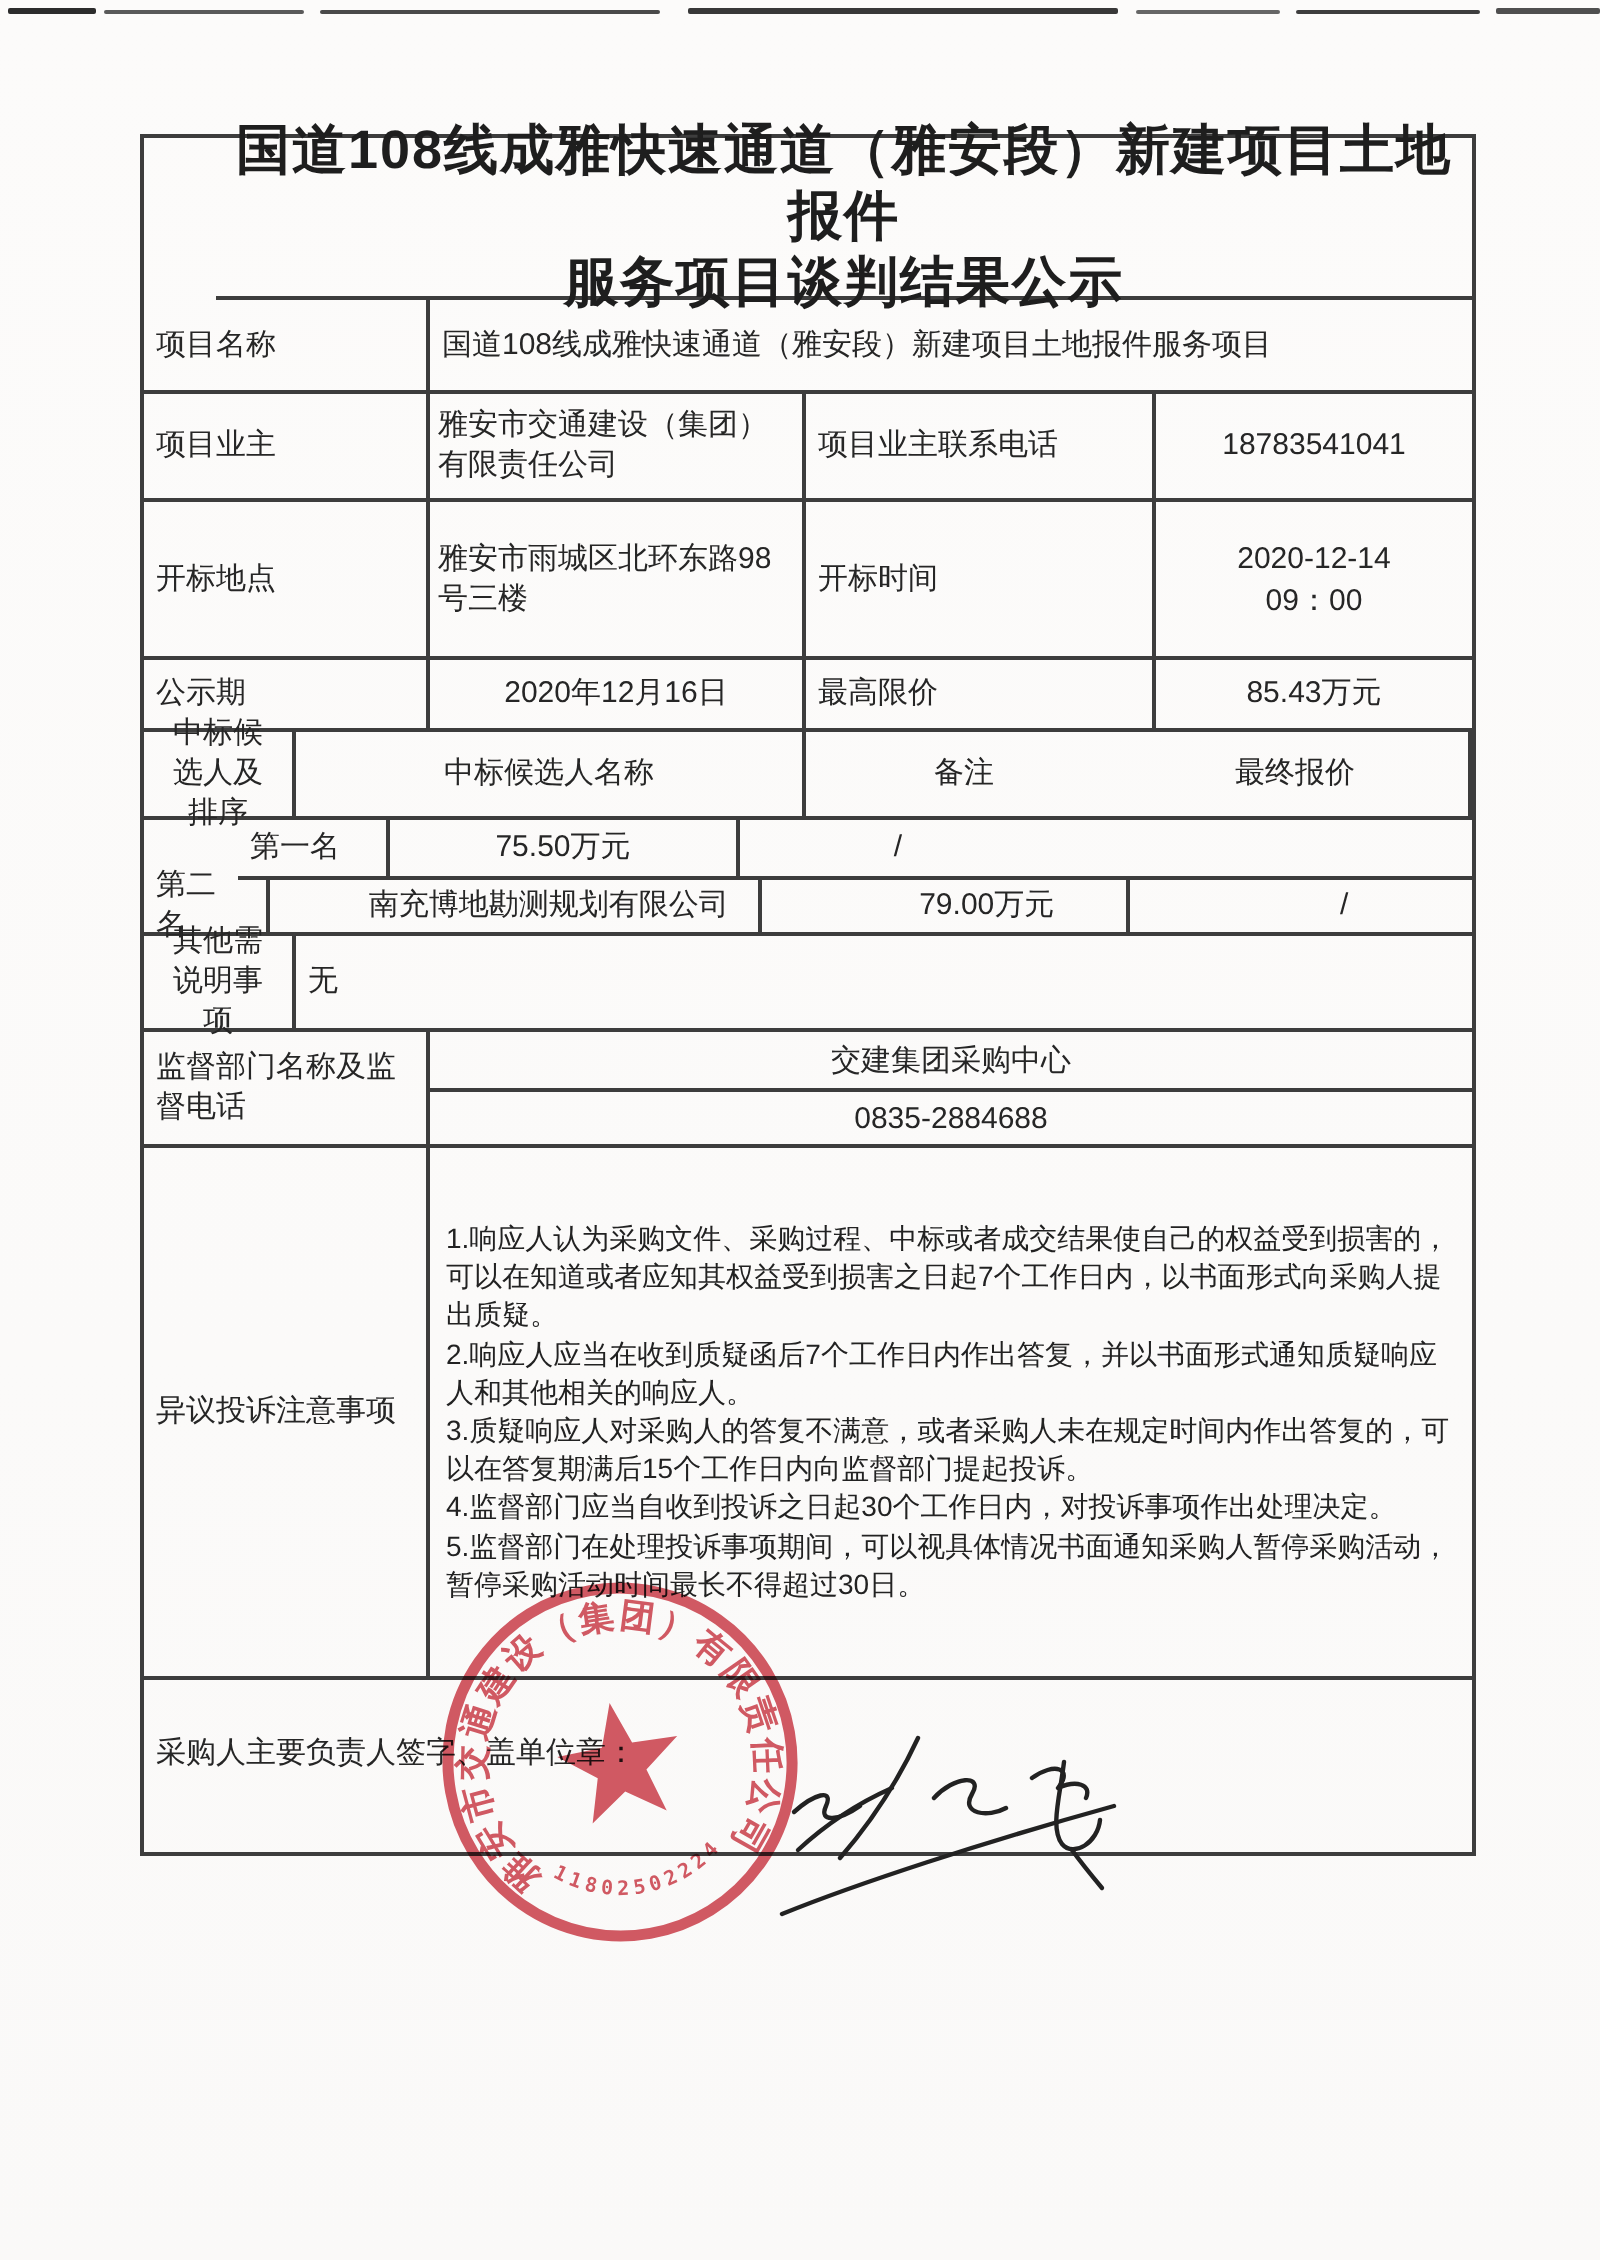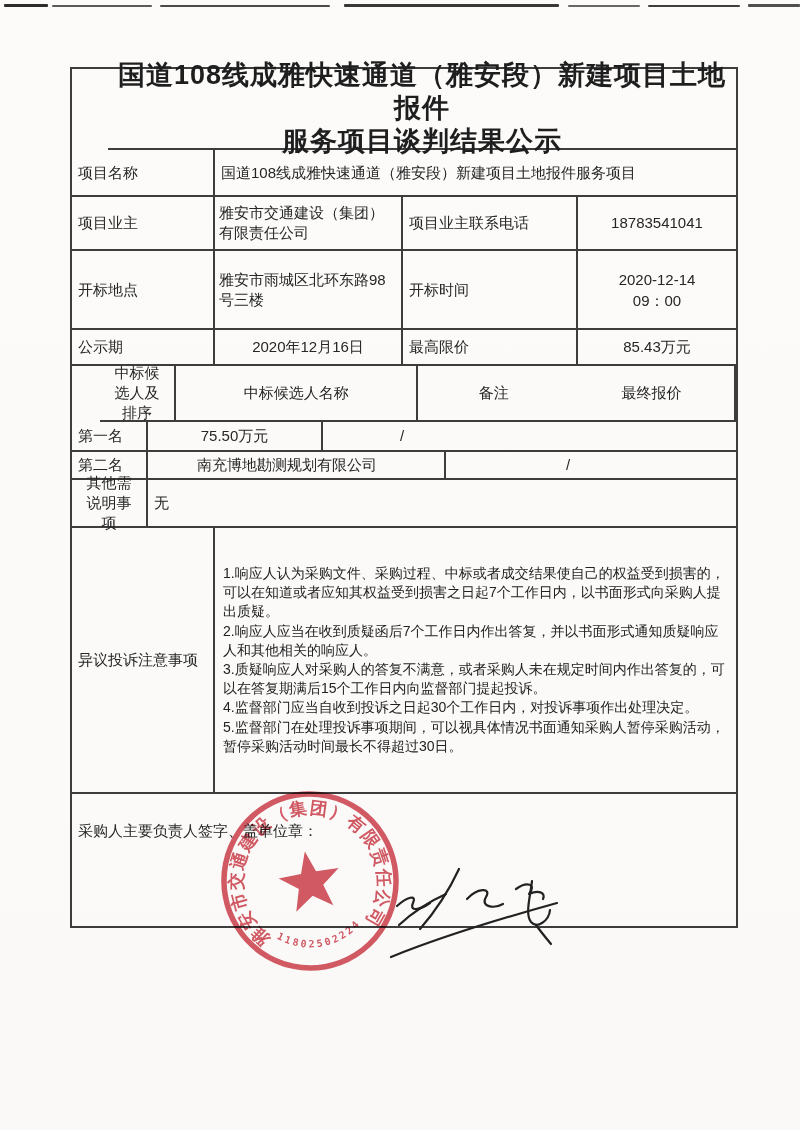--- a/index.html
+++ b/index.html
@@ -44,22 +44,22 @@
   .w-lab3{width:175px;}
   .w-val4{width:158px;}
   .w-rank{width:76px;}
   .w-name{width:255px;}
   .w-span{flex:1;}
   .h-title{height:81px;margin-left:36px;}
   .h-r1{height:47px;}
   .h-r2{height:54px;}
   .h-r3{height:79px;}
   .h-r4{height:36px;}
-  .h-r5{height:56px;margin-left:28px;}
-  .h-r6{height:30px;}
+  .h-r5{height:44px;}
+  .h-r6{height:30px;margin-left:47px;}
   .h-r7{height:28px;gap:43px;}
   .h-r8{height:48px;}
   .h-r9{height:58px;}
   .h-r10{height:266px;}
   .h-r11{height:74px;}
 
   .title-cell{
     width:100%;display:flex;flex-direction:column;justify-content:center;
     text-align:center;font-weight:bold;font-size:27px;line-height:33px;
     letter-spacing:1px;color:#1e1e1e;
@@ -155,30 +155,40 @@
 
     <div class="row h-r6">
       <div class="c w-rank">第一名</div>
       <div class="c w-lab3 center">75.50万元</div>
       <div class="c w-val4 center end">/</div>
     </div>
 
     <div class="row h-r7">
       <div class="c w-rank">第二名</div>
       <div class="c w-name">南充博地勘测规划有限公司</div>
+      <div class="c w-lab3 center">79.00万元</div>
       <div class="c w-val4 center end">/</div>
     </div>
 
     <div class="row h-r8">
       <div class="c w-rank center">
         <span class="wrap-4">其他需说明事项</span>
       </div>
       <div class="c w-span end">无</div>
     </div>
 
+    <div class="row h-r9">
+      <div class="c w-label">
+        <span class="wrap-9">监督部门名称及监督电话</span>
+      </div>
+      <div class="sub-col">
+        <div class="sub-row">交建集团采购中心</div>
+        <div class="sub-row">0835-2884688</div>
+      </div>
+    </div>
 
     <div class="row h-r10">
       <div class="c w-label">异议投诉注意事项</div>
       <div class="notice-col">
         <div class="notice-item">1.响应人认为采购文件、采购过程、中标或者成交结果使自己的权益受到损害的，可以在知道或者应知其权益受到损害之日起7个工作日内，以书面形式向采购人提出质疑。</div>
         <div class="notice-item">2.响应人应当在收到质疑函后7个工作日内作出答复，并以书面形式通知质疑响应人和其他相关的响应人。</div>
         <div class="notice-item">3.质疑响应人对采购人的答复不满意，或者采购人未在规定时间内作出答复的，可以在答复期满后15个工作日内向监督部门提起投诉。</div>
         <div class="notice-item">4.监督部门应当自收到投诉之日起30个工作日内，对投诉事项作出处理决定。</div>
         <div class="notice-item">5.监督部门在处理投诉事项期间，可以视具体情况书面通知采购人暂停采购活动，暂停采购活动时间最长不得超过30日。</div>
       </div>

